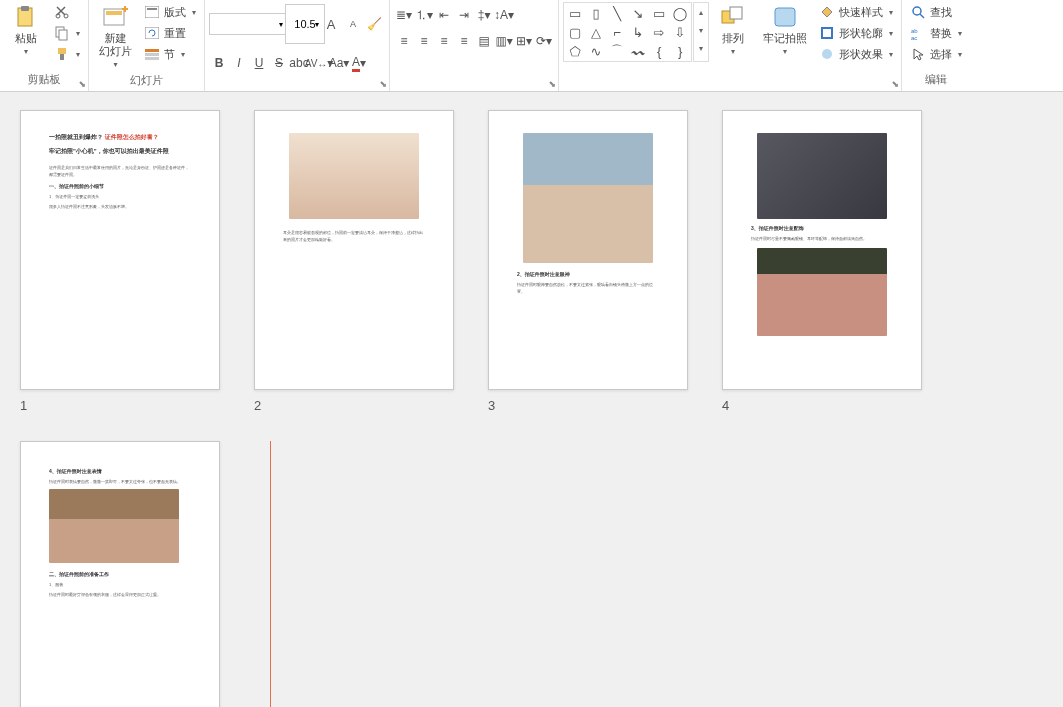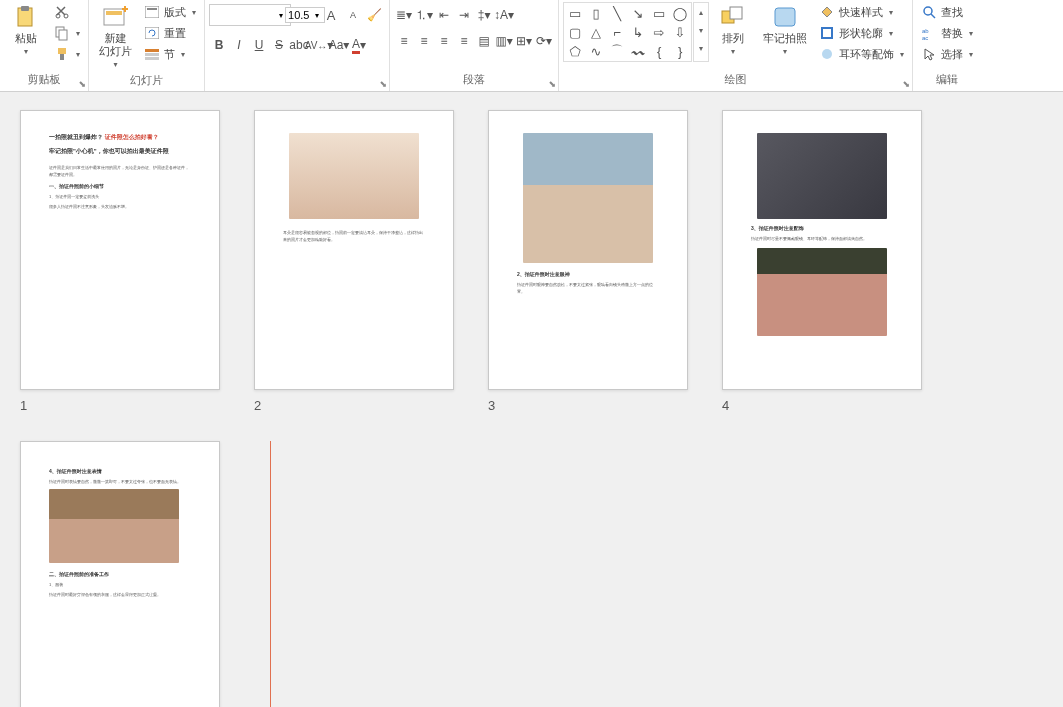--- a/index.html
+++ b/index.html
@@ -17,21 +17,21 @@
 .big-btn .lbl { font-size: 11px; color: #444; text-align: center; line-height: 13px; }
 .big-btn .arrow { font-size: 8px; color: #666; }
 
 .small-stack { display: flex; flex-direction: column; gap: 1px; }
 .small-btn { display: flex; align-items: center; gap: 4px; padding: 1px 4px; cursor: pointer; font-size: 11px; color: #444; height: 20px; }
 .small-btn .icon { width: 16px; height: 16px; display: flex; align-items: center; justify-content: center; }
 .small-btn .arrow { font-size: 8px; color: #666; margin-left: 2px; }
 
 .font-row { display: flex; align-items: center; gap: 2px; margin-bottom: 4px; }
 .font-select { width: 82px; height: 22px; border: 1px solid #ccc; font-size: 11px; padding: 0 2px; }
-.size-select { width: 40px; height: 16px; border: 1px solid #ccc; font-size: 11px; padding: 0 2px; }
+.size-select { width: 40px; height: 40px; border: 1px solid #ccc; font-size: 11px; padding: 0 2px; text-align: center; }
 .tiny-btn { width: 20px; height: 22px; border: none; background: none; cursor: pointer; font-size: 12px; color: #555; display: flex; align-items: center; justify-content: center; }
 .font-btns { display: flex; gap: 0; }
 .para-row { display: flex; gap: 0; }
 
 .shapes-grid { display: grid; grid-template-columns: repeat(6, 20px); grid-template-rows: repeat(3, 18px); gap: 1px; border: 1px solid #ddd; padding: 1px; }
 .shape-cell { width: 20px; height: 18px; display: flex; align-items: center; justify-content: center; cursor: pointer; font-size: 13px; color: #555; }
 .shapes-scroll { display: flex; flex-direction: column; border: 1px solid #ddd; margin-left: 1px; }
 .scroll-btn { width: 14px; height: 18px; font-size: 8px; color: #666; display: flex; align-items: center; justify-content: center; cursor: pointer; }
 
 
@@ -255,21 +255,20 @@
         <button class="tiny-btn">
             <span>⊞</span>
             <span class="arrow">▾</span>
           </button>
         <button class="tiny-btn">
             <span>⟳</span>
             <span class="arrow">▾</span>
           </button>
       </div>
     </div>
-    <div class="group-label">段落</div>
     <span class="group-launcher">⬊</span>
   </div>
 
   <div class="ribbon-group">
     <div class="group-content">
       <div style="display:flex">
         <div class="shapes-grid">
           <div class="shape-cell">▭</div>
           <div class="shape-cell">▯</div>
           <div class="shape-cell">╲</div>
@@ -332,26 +331,25 @@
             </span>
           <span>形状轮廓</span>
           <span class="arrow">▾</span>
         </div>
         <div class="small-btn">
           <span class="icon">
               <svg width="14" height="14">
                 <circle cx="7" cy="7" r="5" fill="#b8d8f0"></circle>
               </svg>
             </span>
-          <span>耳环等配饰</span>
-          <span class="arrow">▾</span>
-        </div>
-      </div>
-    </div>
-    <div class="group-label">绘图</div>
+          <span>形状效果</span>
+          <span class="arrow">▾</span>
+        </div>
+      </div>
+    </div>
     <span class="group-launcher">⬊</span>
   </div>
 
   <div class="ribbon-group" style="border-right:none">
     <div class="group-content">
       <div class="small-stack">
         <div class="small-btn">
           <span class="icon">
               <svg width="14" height="14">
                 <circle cx="6" cy="6" r="4" fill="none" stroke="#3878c8" stroke-width="1.5"></circle>

